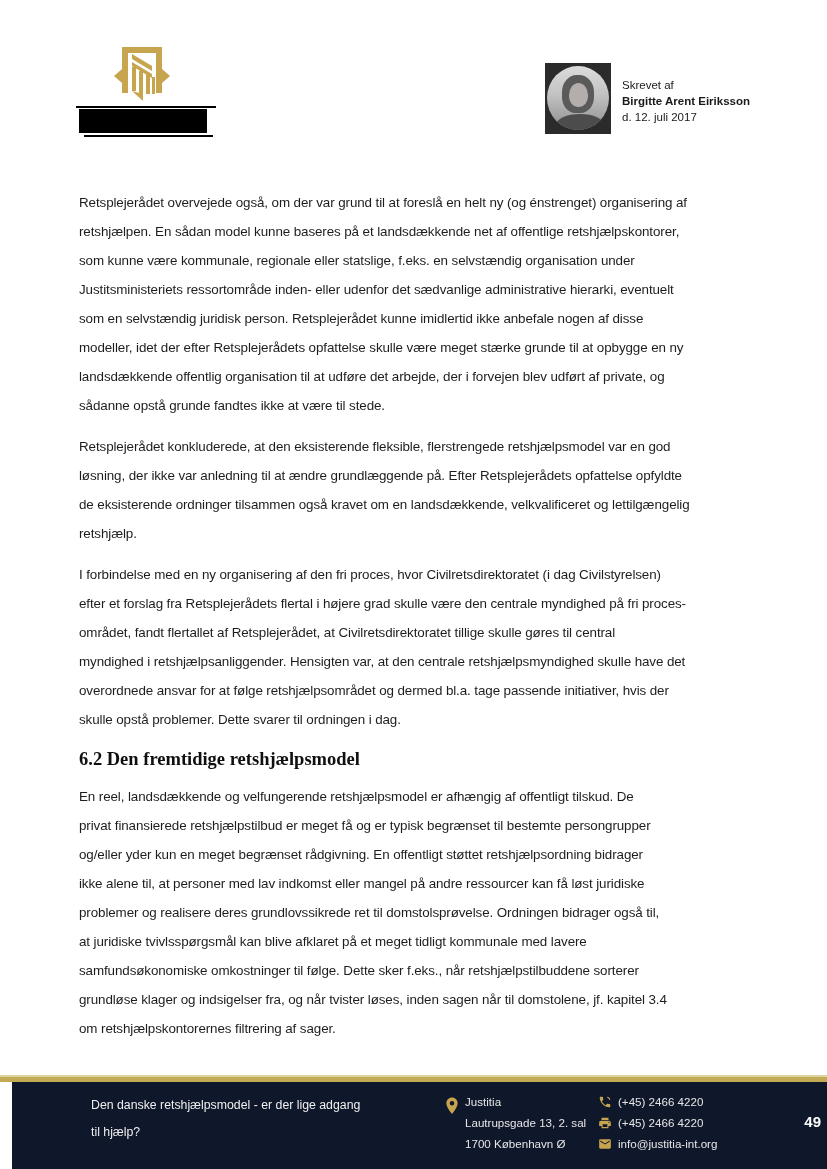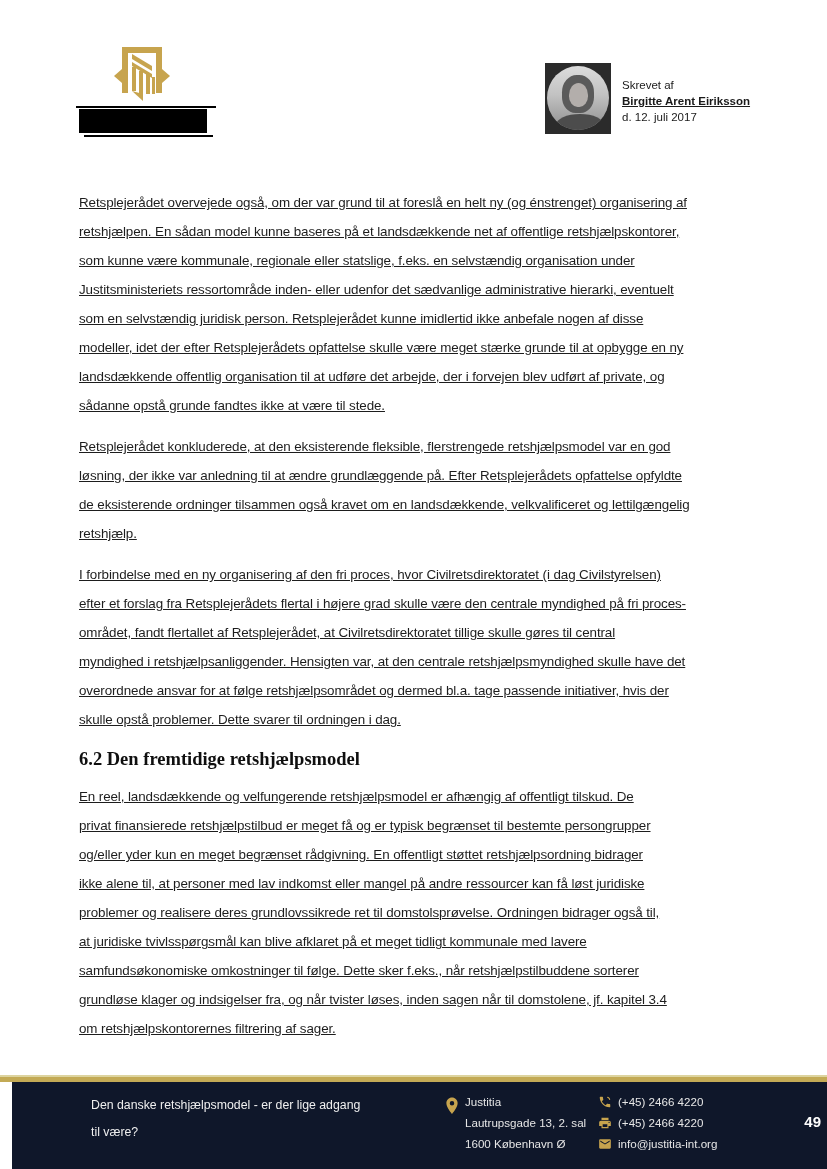--- a/index.html
+++ b/index.html
@@ -32,26 +32,26 @@
   }
   .photo-circle::after { 
     content:""; position:absolute; left:22px; top:17px; width:19px; height:24px;
     background:#b3aeab; border-radius:50% 50% 45% 45%;
   }
   .photo-shoulders {
     position:absolute; left:9px; bottom:-6px; width:48px; height:22px;
     background:#4c4c4c; border-radius:50% 50% 0 0;
   }
   .author-text { position:absolute; left:622px; top:77px; font-size:11.5px; line-height:16px; color:#1a1a1a; }
-  .author-name { font-weight:bold;text-decoration:underline; }
+  .author-name { font-weight:bold; }
 
   
   .content { position:absolute; left:79px; top:188px; width:690px; color:#1d1d1d; }
   .doc-paragraph { font-size:13.4px; line-height:29px; margin-bottom:12px; letter-spacing:-0.1px; }
-  .doc-line { display:block; white-space:nowrap;text-decoration:underline; }
+  .doc-line { display:block; white-space:nowrap; }
   .doc-heading {
     font-family:"Liberation Serif", serif; font-weight:bold;
     font-size:18.5px; color:#0f0f0f; margin:4px 0 10px 0; line-height:26px;
   }
 
   
   .footer-gold {
     position:absolute; left:0; top:1075px; width:827px; height:7px;
     background:linear-gradient(180deg,#ddd49f 0%,#ddd49f 30%,#c3aa55 30%,#c3aa55 100%);
   }
@@ -151,30 +151,30 @@
         <span class="doc-line">grundløse klager og indsigelser fra, og når tvister løses, inden sagen når til domstolene, jf. kapitel 3.4</span>
         <span class="doc-line">om retshjælpskontorernes filtrering af sager.</span>
       </div>
     </div>
 
   <div class="footer-gold"></div>
   <div class="footer">
 
     <div class="footer-title">
       <span>Den danske retshjælpsmodel - er der lige adgang</span>
-      <span>til være?</span>
+      <span>til hjælp?</span>
     </div>
 
     <svg class="addr-icon" viewBox="0 0 24 32" aria-hidden="true">
       <path class="gold" d="M12 1C6.5 1 2 5.5 2 11c0 7.5 10 19 10 19s10-11.5 10-19C22 5.5 17.5 1 12 1zm0 14a4 4 0 1 1 0-8 4 4 0 0 1 0 8z"></path>
     </svg>
     <div class="footer-address">
       <span>Justitia</span>
       <span>Lautrupsgade 13, 2. sal</span>
-      <span>1600 København Ø</span>
+      <span>1700 København Ø</span>
     </div>
 
     <div class="contact-col">
       <div class="contact-row">
         <svg viewBox="0 0 24 24" aria-hidden="true">
           <path class="gold" d="M6.6 10.8c1.4 2.8 3.8 5.2 6.6 6.6l2.2-2.2c.3-.3.7-.4 1-.2 1.1.4 2.3.6 3.6.6.6 0 1 .4 1 1V20c0 .6-.4 1-1 1C10.6 21 3 13.4 3 4c0-.6.4-1 1-1h3.5c.6 0 1 .4 1 1 0 1.3.2 2.5.6 3.6.1.3 0 .7-.2 1l-2.3 2.2z"></path>
           <path class="gold" d="M16 3c2.8.5 4.6 2.3 5 5l-1.8.4c-.3-2-1.6-3.3-3.6-3.6L16 3z"></path>
         </svg>
         <span class="contact-text">(+45) 2466 4220</span>
       </div>

